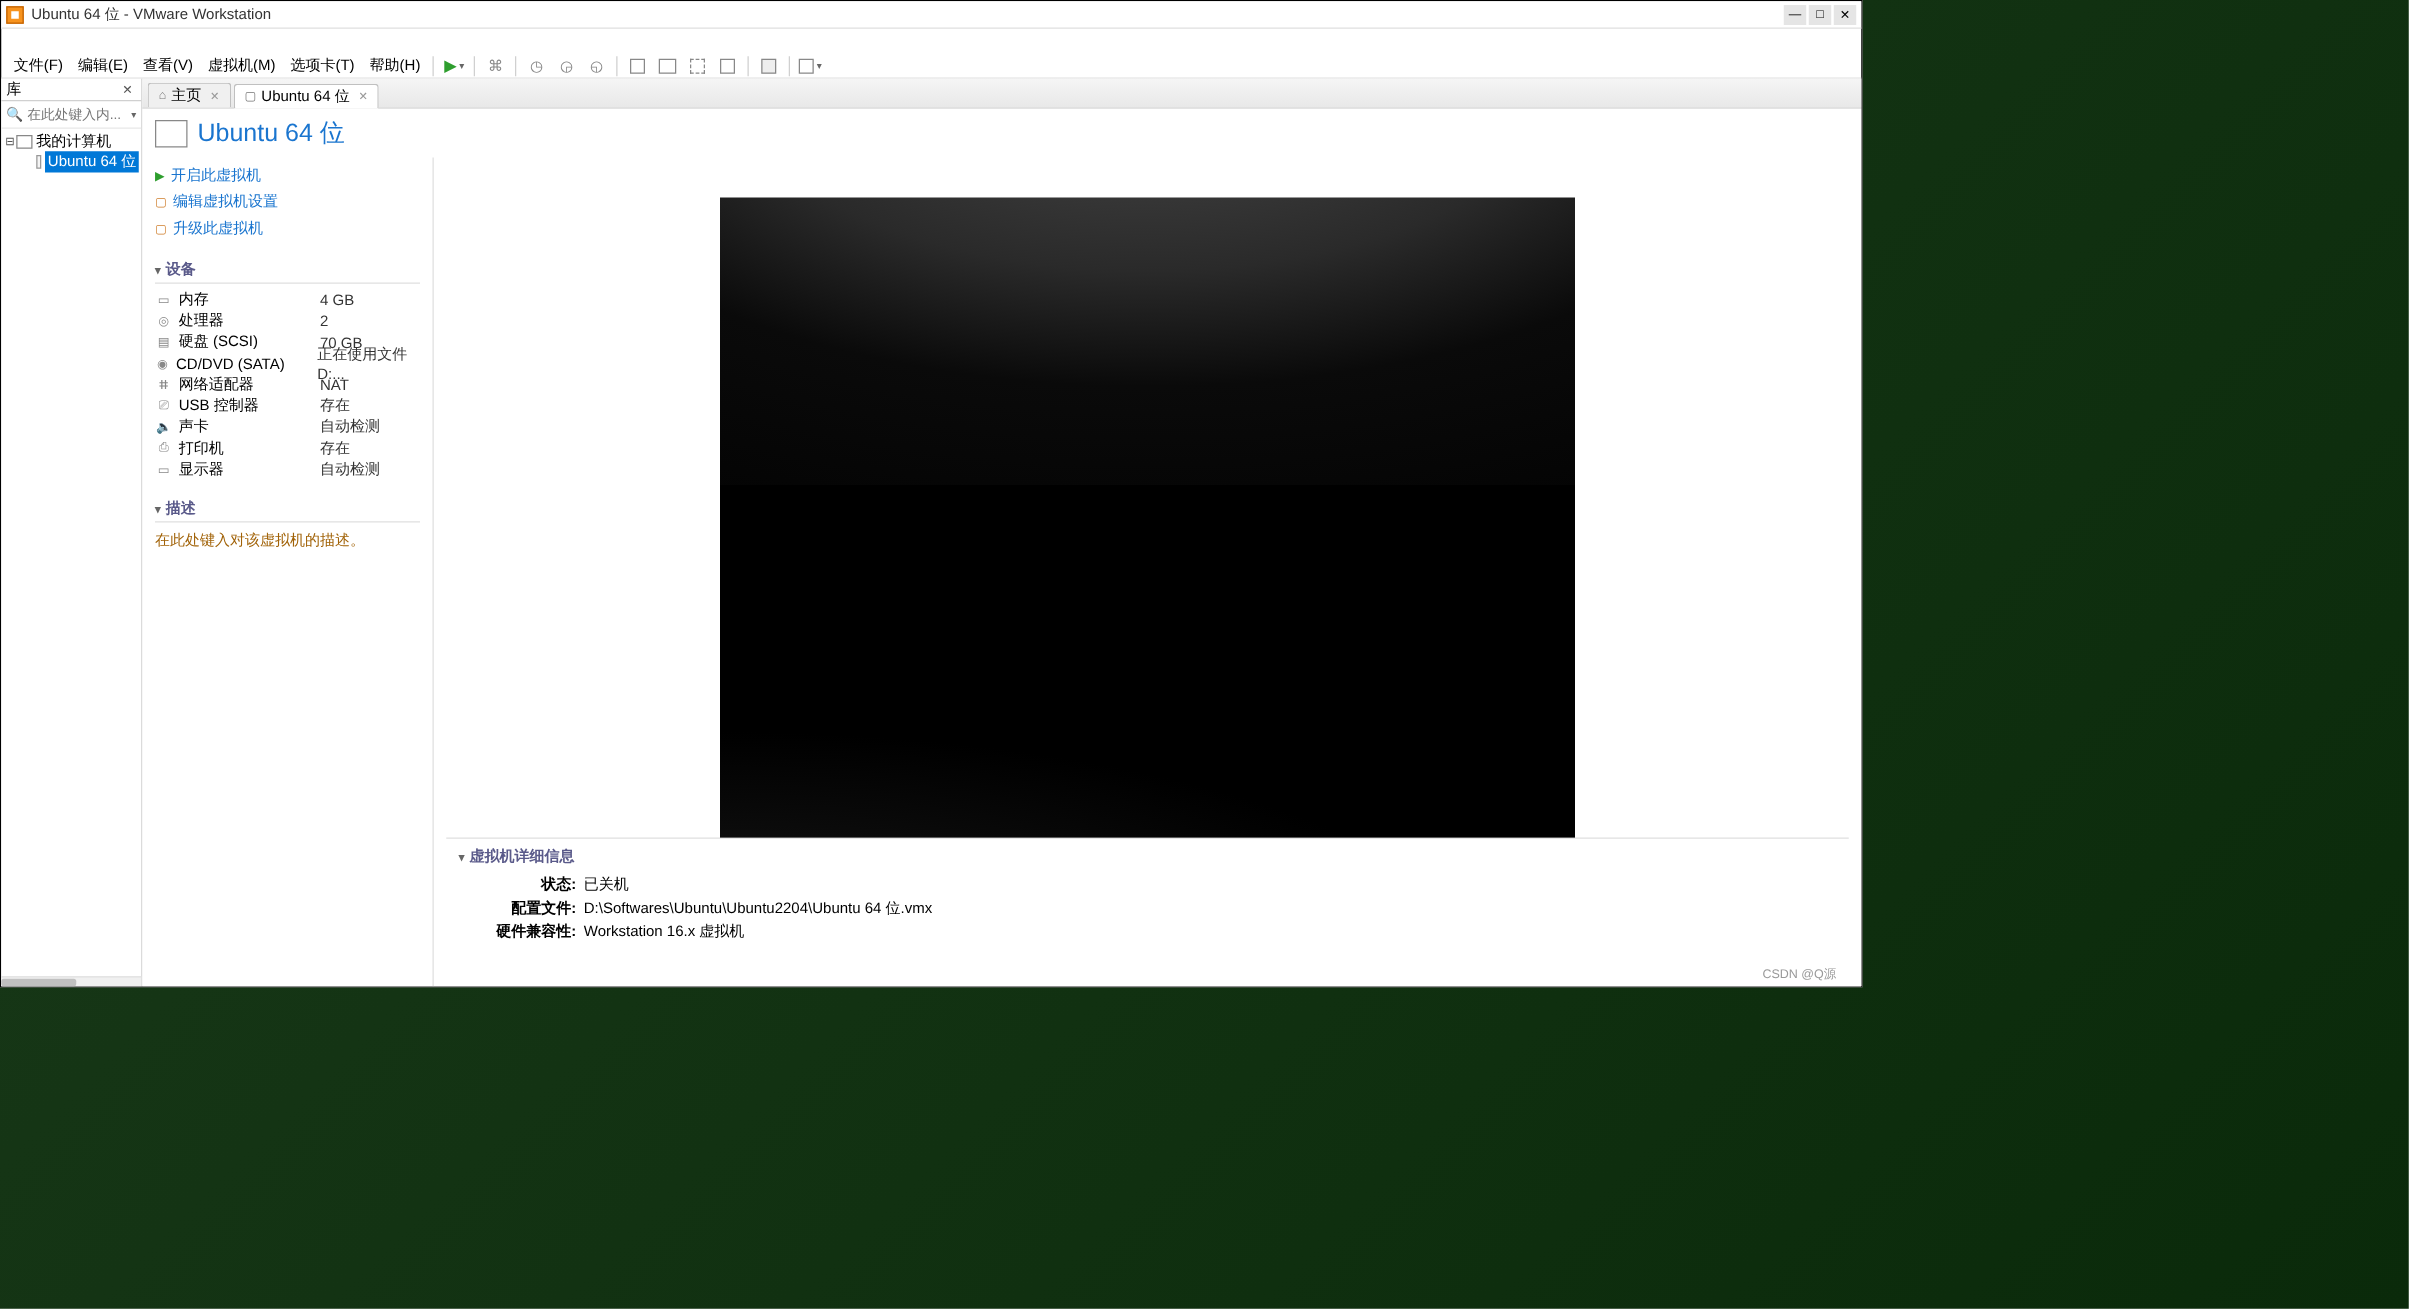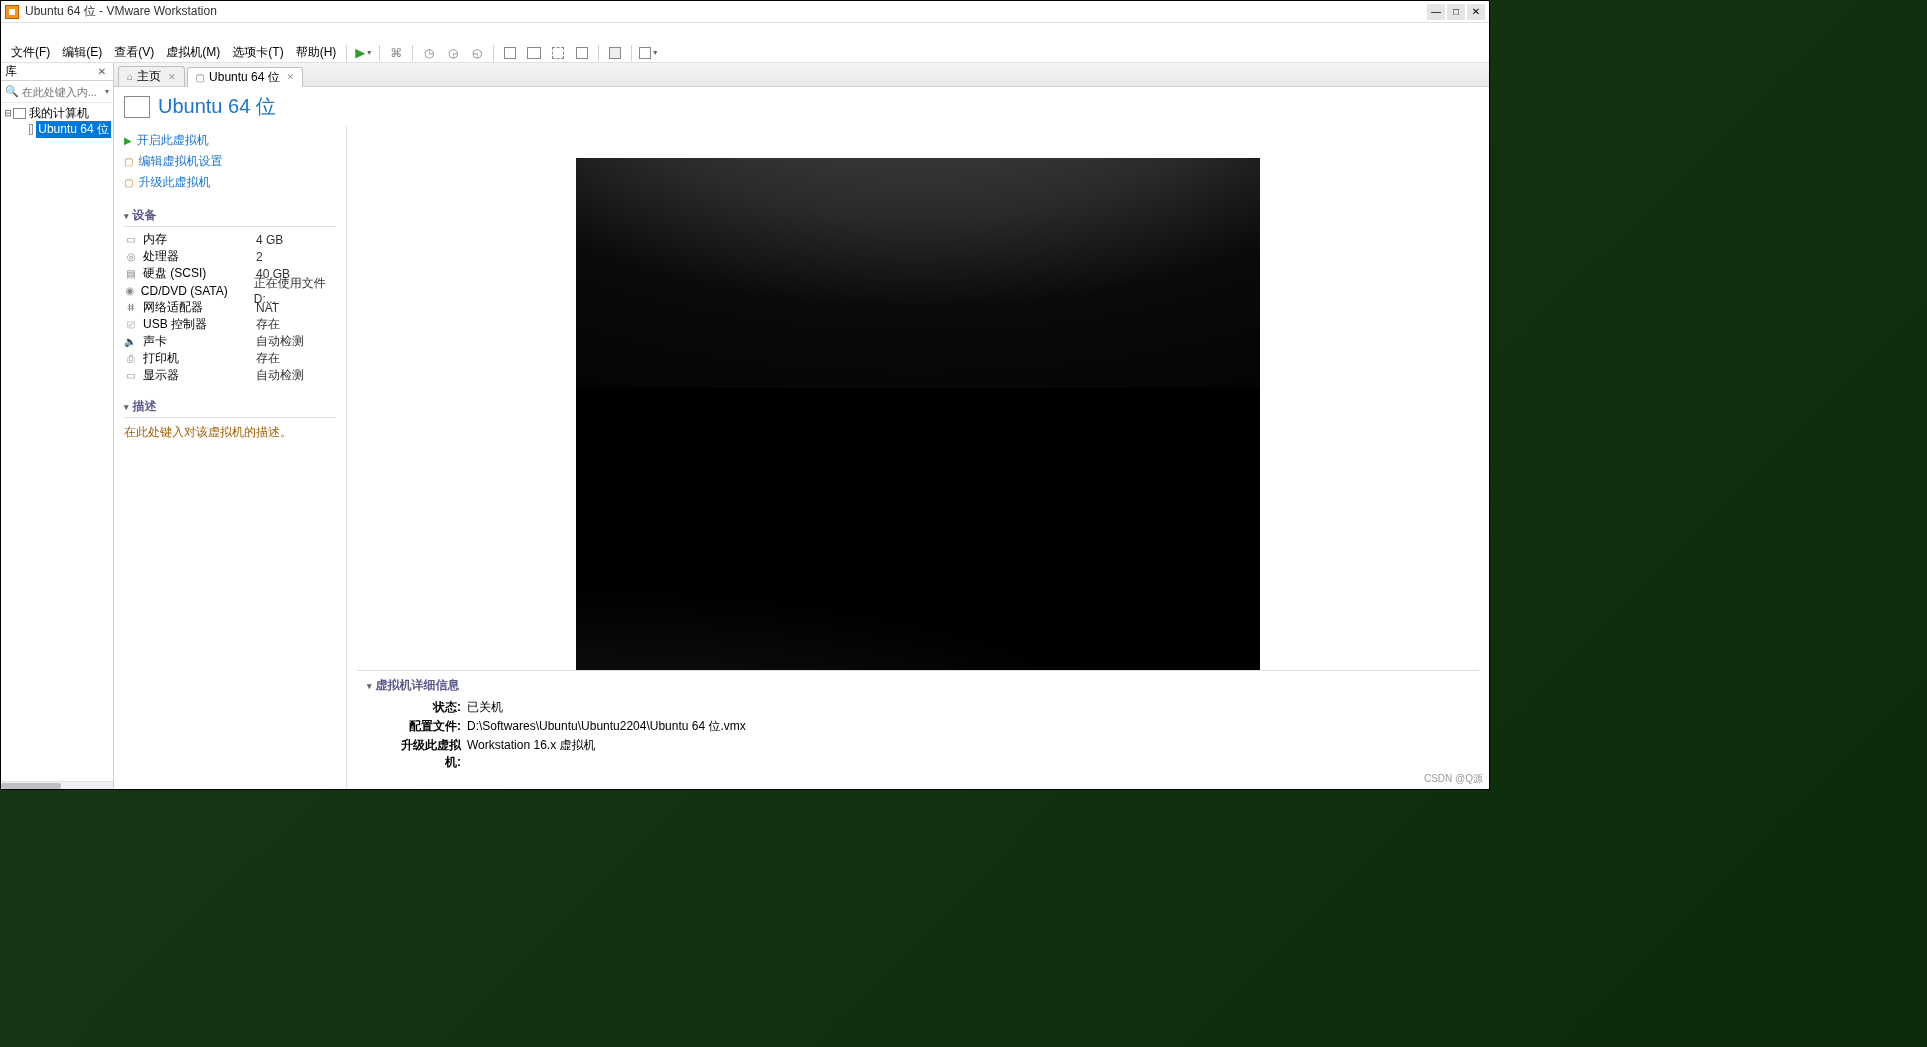--- a/index.html
+++ b/index.html
@@ -65,21 +65,21 @@
 .preview { flex: 1; display: flex; align-items: flex-start; justify-content: center; padding: 32px 10px 10px 10px; }
 .screen { width: 684px; height: 512px; background: #000; background: radial-gradient(ellipse 140% 90% at 50% -20%, #4a4a4a 0%, #2a2a2a 35%, #0a0a0a 55%, #000 100%); position: relative; overflow: hidden; }
 .screen::after { content:""; position:absolute; left:0; right:0; bottom:0; height:55%; background: radial-gradient(ellipse 180% 140% at 0% 140%, rgba(30,30,30,0.9) 0%, rgba(0,0,0,1) 50%); }
 .details { padding: 6px 10px 10px 10px; border-top: 1px solid #e0e0e0; }
 .details .section-hdr { border: none; margin-bottom: 2px; }
 .details-row { display: flex; padding: 1px 0 1px 24px; }
 .details-row .k { width: 70px; text-align: right; font-weight: bold; margin-right: 6px; }
 .scrollbar-track { height: 8px; background: #f0f0f0; border-top: 1px solid #e0e0e0; position: relative; }
 .scrollbar-thumb { position: absolute; left: 0; width: 60px; height: 6px; top: 1px; background: #c0c0c0; border-radius: 2px; }
 .outer-bg { position: fixed; inset: 0; background: linear-gradient(135deg, #1a3a1a, #0a2a0a); z-index: -2; }
-.statusbar { position: absolute; bottom: 3px; right: 6px; color: #999; font-size: 10px; }
+.statusbar { position: absolute; bottom: 3px; right: 20px; color: #999; font-size: 10px; }
 </style>
 </head>
 <body>
 <div class="outer-bg"></div>
 
 <div class="window">
 
   <div class="titlebar">
     <div class="app-icon"></div>
     <div class="title">Ubuntu 64 位 - VMware Workstation</div>
@@ -222,21 +222,21 @@
                       <span>◎</span>
                     </div>
                     <div class="dlabel">处理器</div>
                     <div class="dval">2</div>
                   </div>
                   <div class="device-row">
                     <div class="dicon">
                       <span>▤</span>
                     </div>
                     <div class="dlabel">硬盘 (SCSI)</div>
-                    <div class="dval">40 GB</div>
+                    <div class="dval">70 GB</div>
                   </div>
                   <div class="device-row">
                     <div class="dicon">
                       <span>◉</span>
                     </div>
                     <div class="dlabel">CD/DVD (SATA)</div>
                     <div class="dval">正在使用文件 D:...</div>
                   </div>
                   <div class="device-row">
                     <div class="dicon">
@@ -297,21 +297,21 @@
                 </div>
                 <div class="details-row">
                   <div class="k">状态:</div>
                   <div class="v">已关机</div>
                 </div>
                 <div class="details-row">
                   <div class="k">配置文件:</div>
                   <div class="v">D:\Softwares\Ubuntu\Ubuntu2204\Ubuntu 64 位.vmx</div>
                 </div>
                 <div class="details-row">
-                  <div class="k">升级此虚拟机:</div>
+                  <div class="k">硬件兼容性:</div>
                   <div class="v">Workstation 16.x 虚拟机</div>
                 </div>
               </div>
             </div>
           </div>
         </div>
       </div>
     </div>
   </div>
   <div class="statusbar">CSDN @Q源</div>

